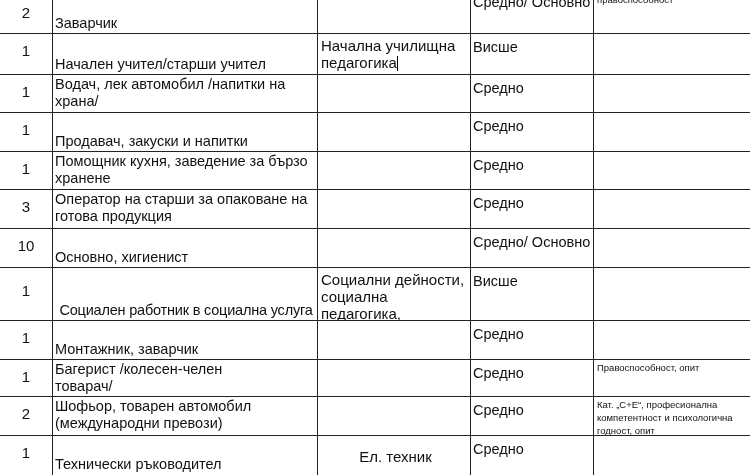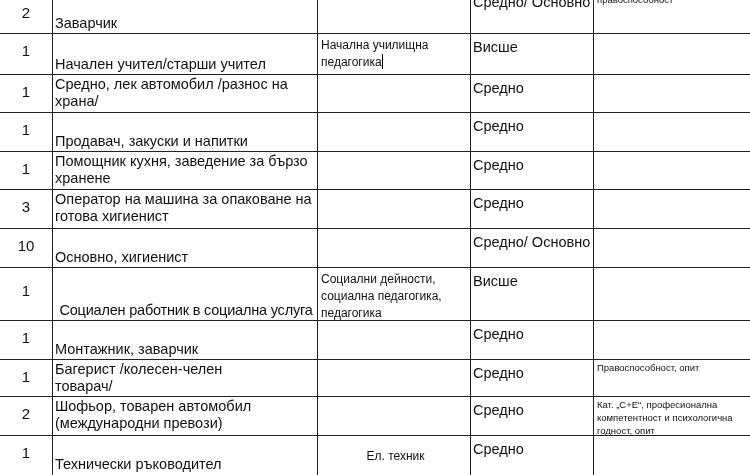--- a/index.html
+++ b/index.html
@@ -4,21 +4,21 @@
   <style>
     html, body { margin: 0; padding: 0; background: #ffffff; }
     body { width: 750px; height: 475px; overflow: hidden; position: relative;
            font-family: "Liberation Sans", sans-serif; color: #111; }
     .table { position: absolute; left: 0; top: -2px; width: 752px; border-collapse: collapse; }
     .row { position: absolute; left: 0; width: 752px; box-sizing: border-box; border-top: 1.5px solid #222; }
     .cell { position: absolute; top: 0; bottom: 0; box-sizing: border-box; border-left: 1.5px solid #222; overflow: hidden; }
     .c-count { left: 0; width: 52px; border-left: none; font-size: 15px; text-align: center; }
     .c-count span { position: absolute; left: 0; right: 0; top: 8px; text-align: center; }
     .c-title { left: 52px; width: 265px; font-size: 14.5px; line-height: 17px; padding-left: 2px; }
-    .c-spec { left: 317px; width: 153px; font-size: 12px; line-height: 17px; padding-left: 3px; }
+    .c-spec { left: 317px; width: 153px; font-size: 15px; line-height: 17px; padding-left: 3px; }
     .c-edu { left: 470px; width: 123px; font-size: 14.5px; line-height: 17px; padding-left: 2px; }
     .c-req { left: 593px; width: 159px; font-size: 9.5px; line-height: 13px; padding-left: 3px; padding-top: 2px; }
     .bottom { position: absolute; left: 2px; bottom: 1px; right: 0; white-space: nowrap; }
     .top { position: absolute; left: 2px; top: 1px; right: 0; }
     .c-spec .top { left: 3px; top: 3px; }
     .c-edu .top { top: 5px; }
     .c-req .top { left: 3px; top: 1px; }
     .wrap { white-space: normal; }
     .caret::after { content: ""; display: inline-block; width: 1px; height: 15px; background: #000; vertical-align: -3px; }
   </style>
@@ -61,21 +61,21 @@
     <div class="cell c-req">
         <div class="top wrap"></div>
       </div>
   </div>
 
   <div class="row" style="top:76px;height:38px;">
     <div class="cell c-count">
         <span>1</span>
       </div>
     <div class="cell c-title">
-        <div class="top wrap" style="right:8px;">Средно, лек автомобил /разнос на храна/</div>
+        <div class="top wrap" style="right:8px;">Водач, лек автомобил /напитки на храна/</div>
       </div>
     <div class="cell c-spec">
         <div class="top wrap"></div>
       </div>
     <div class="cell c-edu">
         <div class="top">Средно</div>
       </div>
     <div class="cell c-req">
         <div class="top wrap"></div>
       </div>
@@ -115,21 +115,21 @@
     <div class="cell c-req">
         <div class="top wrap"></div>
       </div>
   </div>
 
   <div class="row" style="top:191px;height:39px;">
     <div class="cell c-count">
         <span>3</span>
       </div>
     <div class="cell c-title">
-        <div class="top wrap" style="right:2px;">Оператор на машина за опаковане на готова хигиенист</div>
+        <div class="top wrap" style="right:2px;">Оператор на старши за опаковане на готова продукция</div>
       </div>
     <div class="cell c-spec">
         <div class="top wrap"></div>
       </div>
     <div class="cell c-edu">
         <div class="top">Средно</div>
       </div>
     <div class="cell c-req">
         <div class="top wrap"></div>
       </div>

